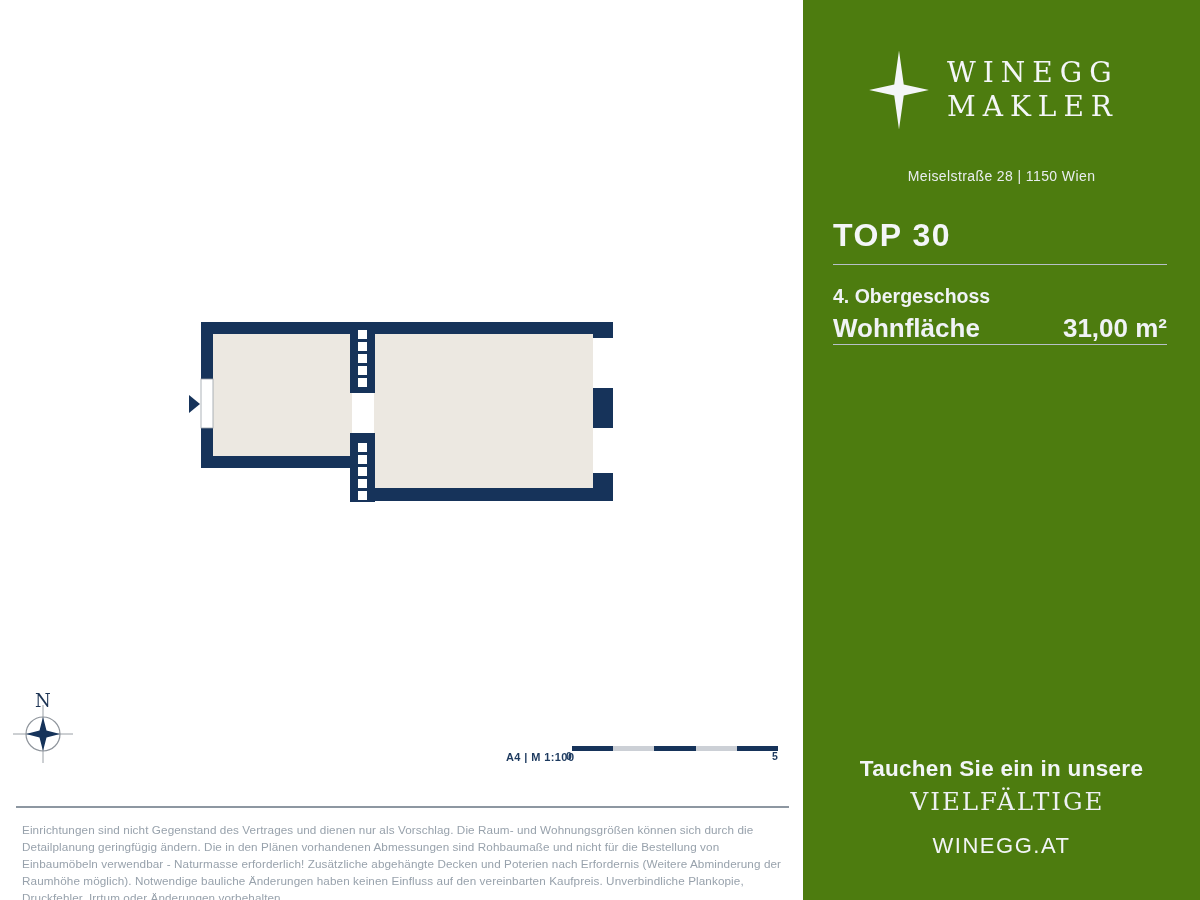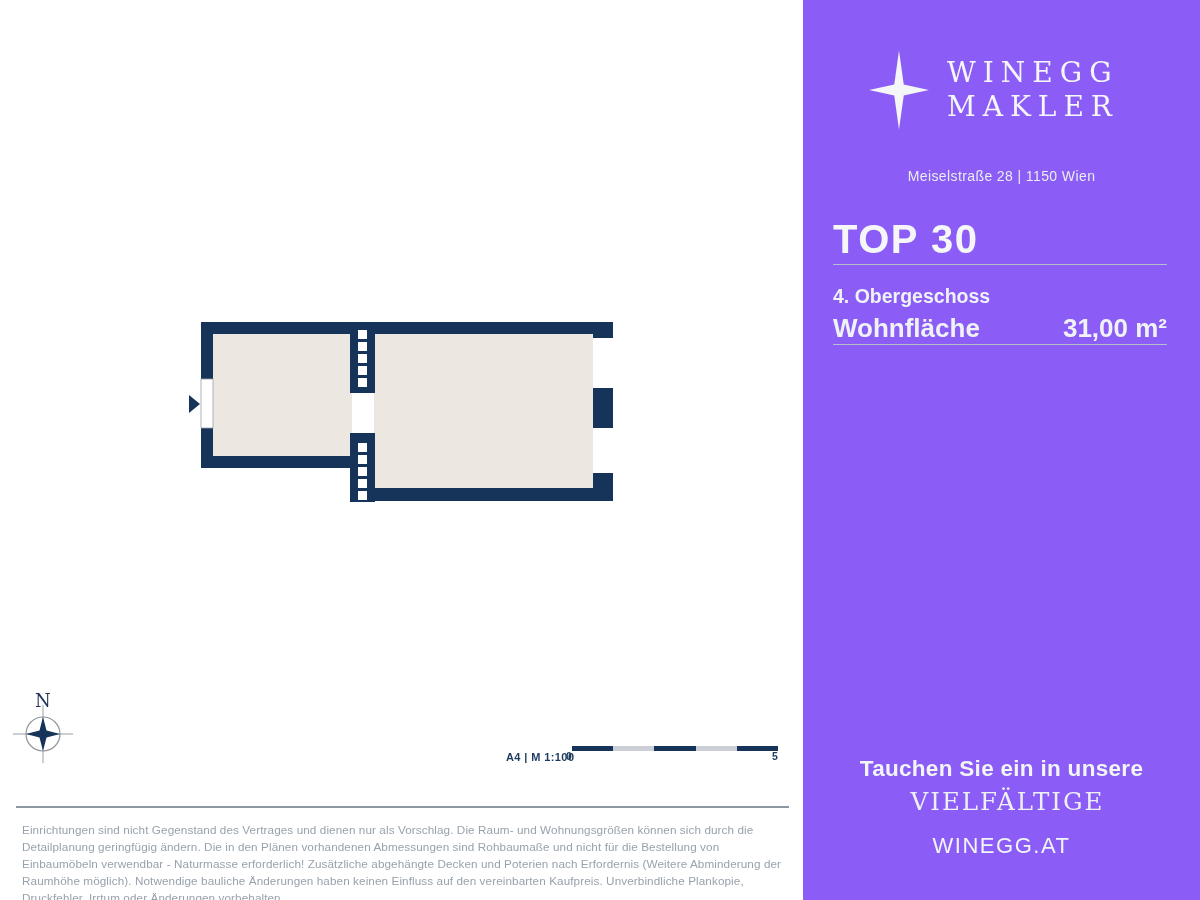--- a/index.html
+++ b/index.html
@@ -19,31 +19,31 @@
   .scale-bar   { position:absolute; left:572px; top:746px; width:206px; height:5px; display:flex; }
   .scale-bar .seg { flex:1 1 0; }
   .seg.dark  { background:#16335a; }
   .seg.light { background:#ccd0d6; }
 
   .footer-divider { position:absolute; left:16px; top:806px; width:773px; height:2px; background:#8d97a1; }
   .disclaimer { position:absolute; left:22px; top:821px; width:762px;
                 font-size:11.7px; line-height:17px; color:#98a2ac; letter-spacing:0.1px; }
 
   
-  .sidebar { position:absolute; left:803px; top:0; width:397px; height:900px; background:#8b5cf6; color:#f2f5f6; }
+  .sidebar { position:absolute; left:803px; top:0; width:397px; height:900px; background:#4d7c0f; color:#f2f5f6; }
 
   .logo-row { position:absolute; left:62px; top:48px; display:flex; align-items:center; }
   .logo-star { width:68px; height:84px; }
   .logo-text { margin-left:14px; font-family:"DejaVu Serif","Liberation Serif",serif;
                font-size:28px; line-height:34px; letter-spacing:7px; color:#f4f6f8; white-space:nowrap; }
 
   .address { position:absolute; left:0; top:168px; width:100%; text-align:center;
              font-size:14px; font-weight:400; color:#e9edf0; letter-spacing:0.4px; }
 
-  .unit-title { position:absolute; left:30px; top:217px; font-size:40px; font-weight:600;
+  .unit-title { position:absolute; left:30px; top:217px; font-size:32px; font-weight:600;
                 letter-spacing:1.5px; color:#f4f6f8; }
   .rule { position:absolute; left:30px; width:334px; height:0;
           border-top:1.5px solid #b7c0c8; }
   .rule-1 { top:264px; }
   .rule-2 { top:344px; }
   .floor-line { position:absolute; left:30px; top:285px; font-size:19.5px; font-weight:700; color:#f0f3f5; }
   .area-row { position:absolute; left:30px; top:313px; width:334px; display:flex;
               justify-content:space-between; font-size:26px; font-weight:700; color:#f0f3f5;align-items:center; }
 
   .promo { position:absolute; left:0; top:756px; width:100%; text-align:center; }

